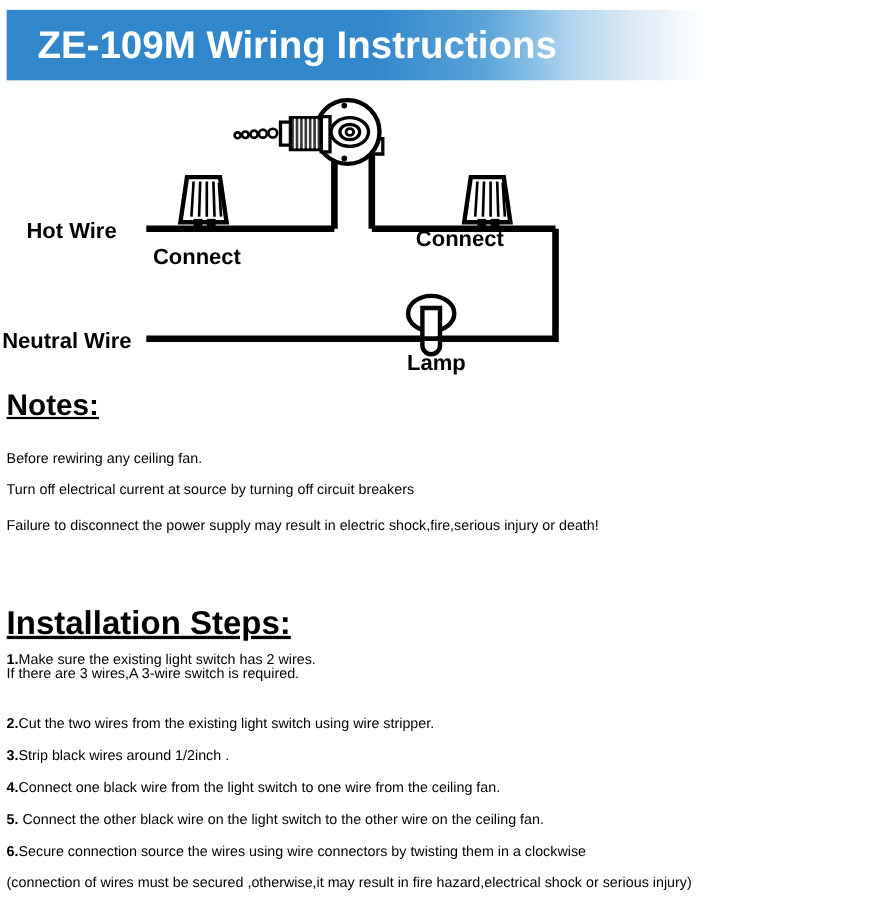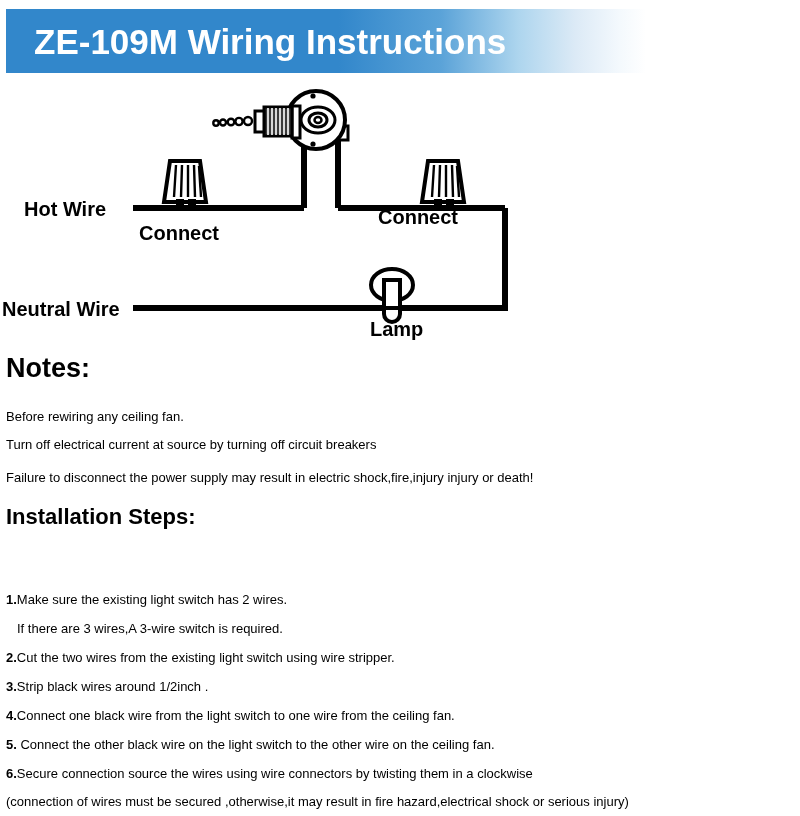--- a/index.html
+++ b/index.html
@@ -62,30 +62,31 @@
     font-family: "Liberation Sans", sans-serif;
     font-weight: bold;
     fill: #000000;
   }
 
   
   .section {
     position: absolute;
     left: 6px;
     width: 788px;
+    text-decoration: underline;
   }
   .section-heading {
     font-size: 27px;
     font-weight: bold;
     line-height: 1;
     margin: 0;
     white-space: nowrap;
   }
   .notes-heading { top: 355px; }
-  .steps-heading { top: 506px; font-size: 22px; }
+  .steps-heading { top: 552px; font-size: 30px; }
 
   .body-line {
     position: absolute;
     left: 6px;
     font-size: 13px;
     line-height: 1;
     white-space: nowrap;
     margin: 0;
   }
   .body-line .num {
@@ -188,24 +189,24 @@
     <text class="diag-label" x="139" y="158" font-size="20">Connect</text>
     <text class="diag-label" x="378" y="142" font-size="20">Connect</text>
     <text class="diag-label" x="370" y="254" font-size="20">Lamp</text>
   </svg>
 </div>
 
 <h2 class="section section-heading notes-heading">Notes:</h2>
 
 <p class="body-line" style="top:410px;">Before rewiring any ceiling fan.</p>
 <p class="body-line" style="top:438px;">Turn off electrical current at source by turning off circuit breakers</p>
-<p class="body-line" style="top:471px;">Failure to disconnect the power supply may result in electric shock,fire,injury injury or death!</p>
+<p class="body-line" style="top:471px;">Failure to disconnect the power supply may result in electric shock,fire,serious injury or death!</p>
 
 <h2 class="section section-heading steps-heading">Installation Steps:</h2>
 
 <p class="body-line" style="top:593px;"><span class="num">1.</span><span>Make sure the existing light switch has 2 wires.</span></p>
-<p class="body-line" style="top:622px;margin-left:11px;"><span class="num"></span><span>If there are 3 wires,A 3-wire switch is required.</span></p>
+<p class="body-line" style="top:605px;"><span class="num"></span><span>If there are 3 wires,A 3-wire switch is required.</span></p>
 <p class="body-line" style="top:651px;"><span class="num">2.</span><span>Cut the two wires from the existing light switch using wire stripper.</span></p>
 <p class="body-line" style="top:680px;"><span class="num">3.</span><span>Strip black wires around 1/2inch .</span></p>
 <p class="body-line" style="top:709px;text-align:right;"><span class="num">4.</span><span>Connect one black wire from the light switch to one  wire from the ceiling fan.</span></p>
 <p class="body-line" style="top:738px;"><span class="num">5.</span><span> Connect the other black wire on the light switch to the other wire on the ceiling fan.</span></p>
 <p class="body-line" style="top:767px;"><span class="num">6.</span><span>Secure connection source the wires using wire connectors by twisting them in a clockwise</span></p>
 <p class="body-line" style="top:795px;"><span class="num"></span><span>(connection of wires must be secured ,otherwise,it may result in fire hazard,electrical shock or serious injury)</span></p>
 
 </body></html>

